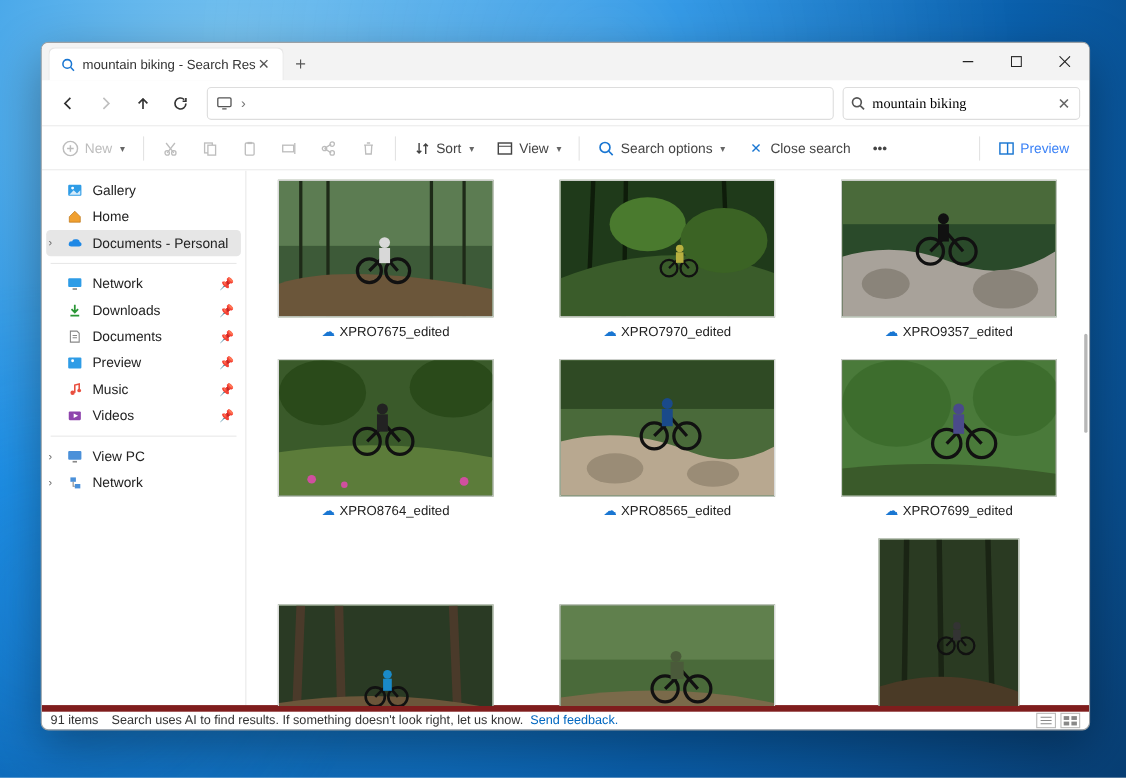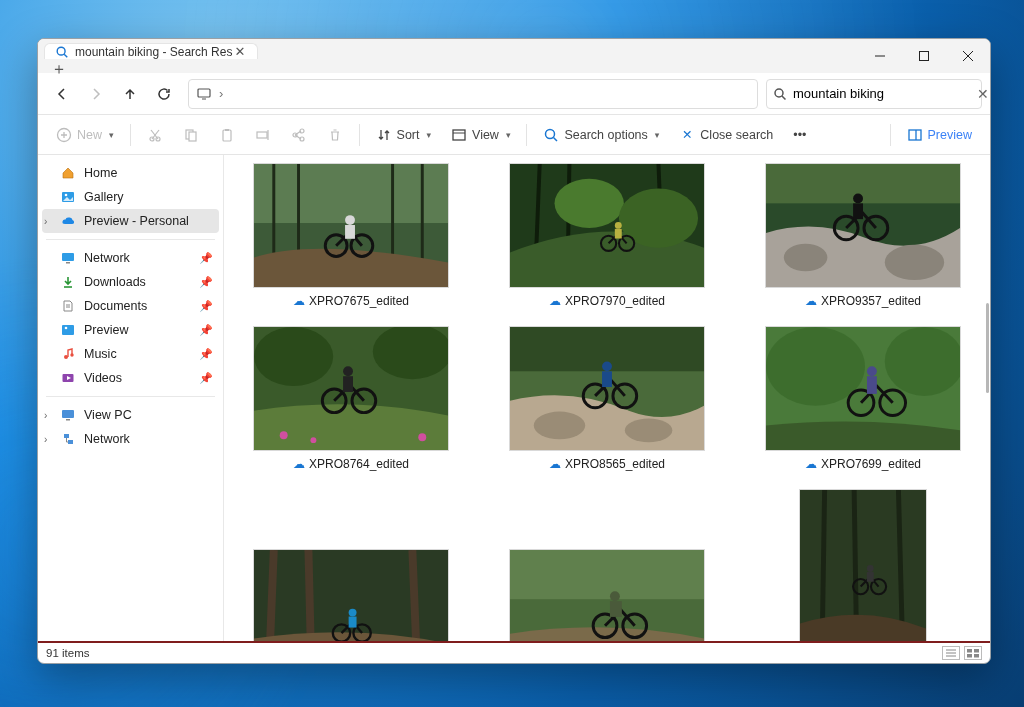--- a/index.html
+++ b/index.html
@@ -24,24 +24,23 @@
     display: flex;
     flex-direction: column;
     overflow: hidden;
   }
 
   
   .titlebar {
     height: 34px;
     background: #f3f3f3;
     display: flex;
-    align-items: flex-start;
+    align-items: flex-end;
     padding-left: 6px;
     position: relative;
-    flex-direction: column;
   }
   .tab {
     display: flex; align-items: center;
     height: 30px;
     background: #fff;
     border-radius: 6px 6px 0 0;
     padding: 0 10px;
     margin-top: 4px;
     font-size: 12px;
     color: #333;
@@ -88,21 +87,21 @@
     border: 1px solid #ddd;
     border-radius: 4px;
     display: flex;
     align-items: center;
     padding: 0 6px;
     gap: 6px;
     color: #333;
     font-size: 13px;
     position: relative;
   }
-  .searchbox input { border:none; outline:none; flex:1; font-size:13px; }
+  .searchbox input { border:none; outline:none; flex:1; font-size:13px;font-family:Liberation Serif, serif; }
   .searchbox .clear { color:#666; font-size:14px; padding:0 2px; }
 
   
   .toolbar {
     height: 40px;
     background: #fff;
     border-bottom: 1px solid #e5e5e5;
     display: flex;
     align-items: center;
     padding: 0 10px;
@@ -175,21 +174,21 @@
   .thumb svg { width:100%; height:100%; display:block; }
   .fname { margin-top:6px; font-size:12px; color:#222; display:flex; align-items:center; gap:4px; }
   .fname .cloud { color:#1976d2; }
 
   
   .scrollthumb { position:absolute; right:1px; top:148px; width:3px; height:90px; background:#b7b7b7; border-radius:2px; }
 
   
   .status {
     height: 22px;
-    border-top: 2px solid #7f1d1d;
+    border-top: 6px solid #7f1d1d;
     display:flex;
     align-items:center;
     padding: 0 8px;
     font-size: 11.5px;
     color:#333;
     gap: 12px;
   }
   .status .link { color:#0067c0; }
   .status .vmodes { margin-left:auto; display:flex; gap:4px; }
   .status .vmodes > div { width:18px; height:14px; border:1px solid #bbb; }
@@ -393,43 +392,43 @@
     </div>
   </div>
 
   <div class="body">
 
     <div class="sidebar">
       <div class="sgroup">
         <div class="sitem">
           <span class="sic">
               <svg width="14" height="14">
-                <path d="M2 7 L7 2 L12 7 L12 12 L2 12 Z" fill="#f0a030" stroke="#b86f10" stroke-width="0.6"></path>
-              </svg>
-            </span>
-          <span>Home</span>
-        </div>
-        <div class="sitem">
-          <span class="sic">
-              <svg width="14" height="14">
                 <rect x="1" y="2" width="12" height="10" rx="1" fill="#2e9ce6"></rect>
                 <circle cx="5" cy="5" r="1.3" fill="#fff"></circle>
                 <path d="M2 11 L6 7 L9 10 L12 7 L12 11 Z" fill="#fff" opacity="0.8"></path>
               </svg>
             </span>
           <span>Gallery</span>
         </div>
+        <div class="sitem">
+          <span class="sic">
+              <svg width="14" height="14">
+                <path d="M2 7 L7 2 L12 7 L12 12 L2 12 Z" fill="#f0a030" stroke="#b86f10" stroke-width="0.6"></path>
+              </svg>
+            </span>
+          <span>Home</span>
+        </div>
         <div class="sitem active">
           <span class="exp">›</span>
           <span class="sic">
               <svg width="14" height="14">
                 <path d="M4 10 Q1 10 1.5 7.5 Q2 5 4.5 5.5 Q5 3 8 3.5 Q11 3 11.5 6 Q13.5 6.5 13 9 Q12.5 10 11 10 Z" fill="#1e88e5"></path>
               </svg>
             </span>
-          <span>Preview - Personal</span>
+          <span>Documents - Personal</span>
         </div>
       </div>
       <div class="shr"></div>
       <div class="sgroup">
         <div class="sitem">
           <span class="sic">
               <svg width="14" height="14">
                 <rect x="1" y="2" width="12" height="8" rx="1" fill="#2e9ce6"></rect>
                 <rect x="5" y="11" width="4" height="1.5" fill="#888"></rect>
               </svg>
@@ -726,20 +725,24 @@
           </div>
         </div>
 
       </div>
       <div class="scrollthumb"></div>
     </div>
   </div>
 
   <div class="status">
     <span>91 items</span>
+    <span>
+      <span>Search uses AI to find results. If something doesn't look right, let us know.</span>
+      &nbsp;<span class="link">Send feedback.</span>
+    </span>
     <div class="vmodes">
       <div style="background:linear-gradient(#fff 50%,#fff 50%);">
           <svg width="16" height="12">
             <line x1="3" y1="3" x2="13" y2="3" stroke="#888"></line>
             <line x1="3" y1="6" x2="13" y2="6" stroke="#888"></line>
             <line x1="3" y1="9" x2="13" y2="9" stroke="#888"></line>
           </svg>
         </div>
       <div>
           <svg width="16" height="12">

